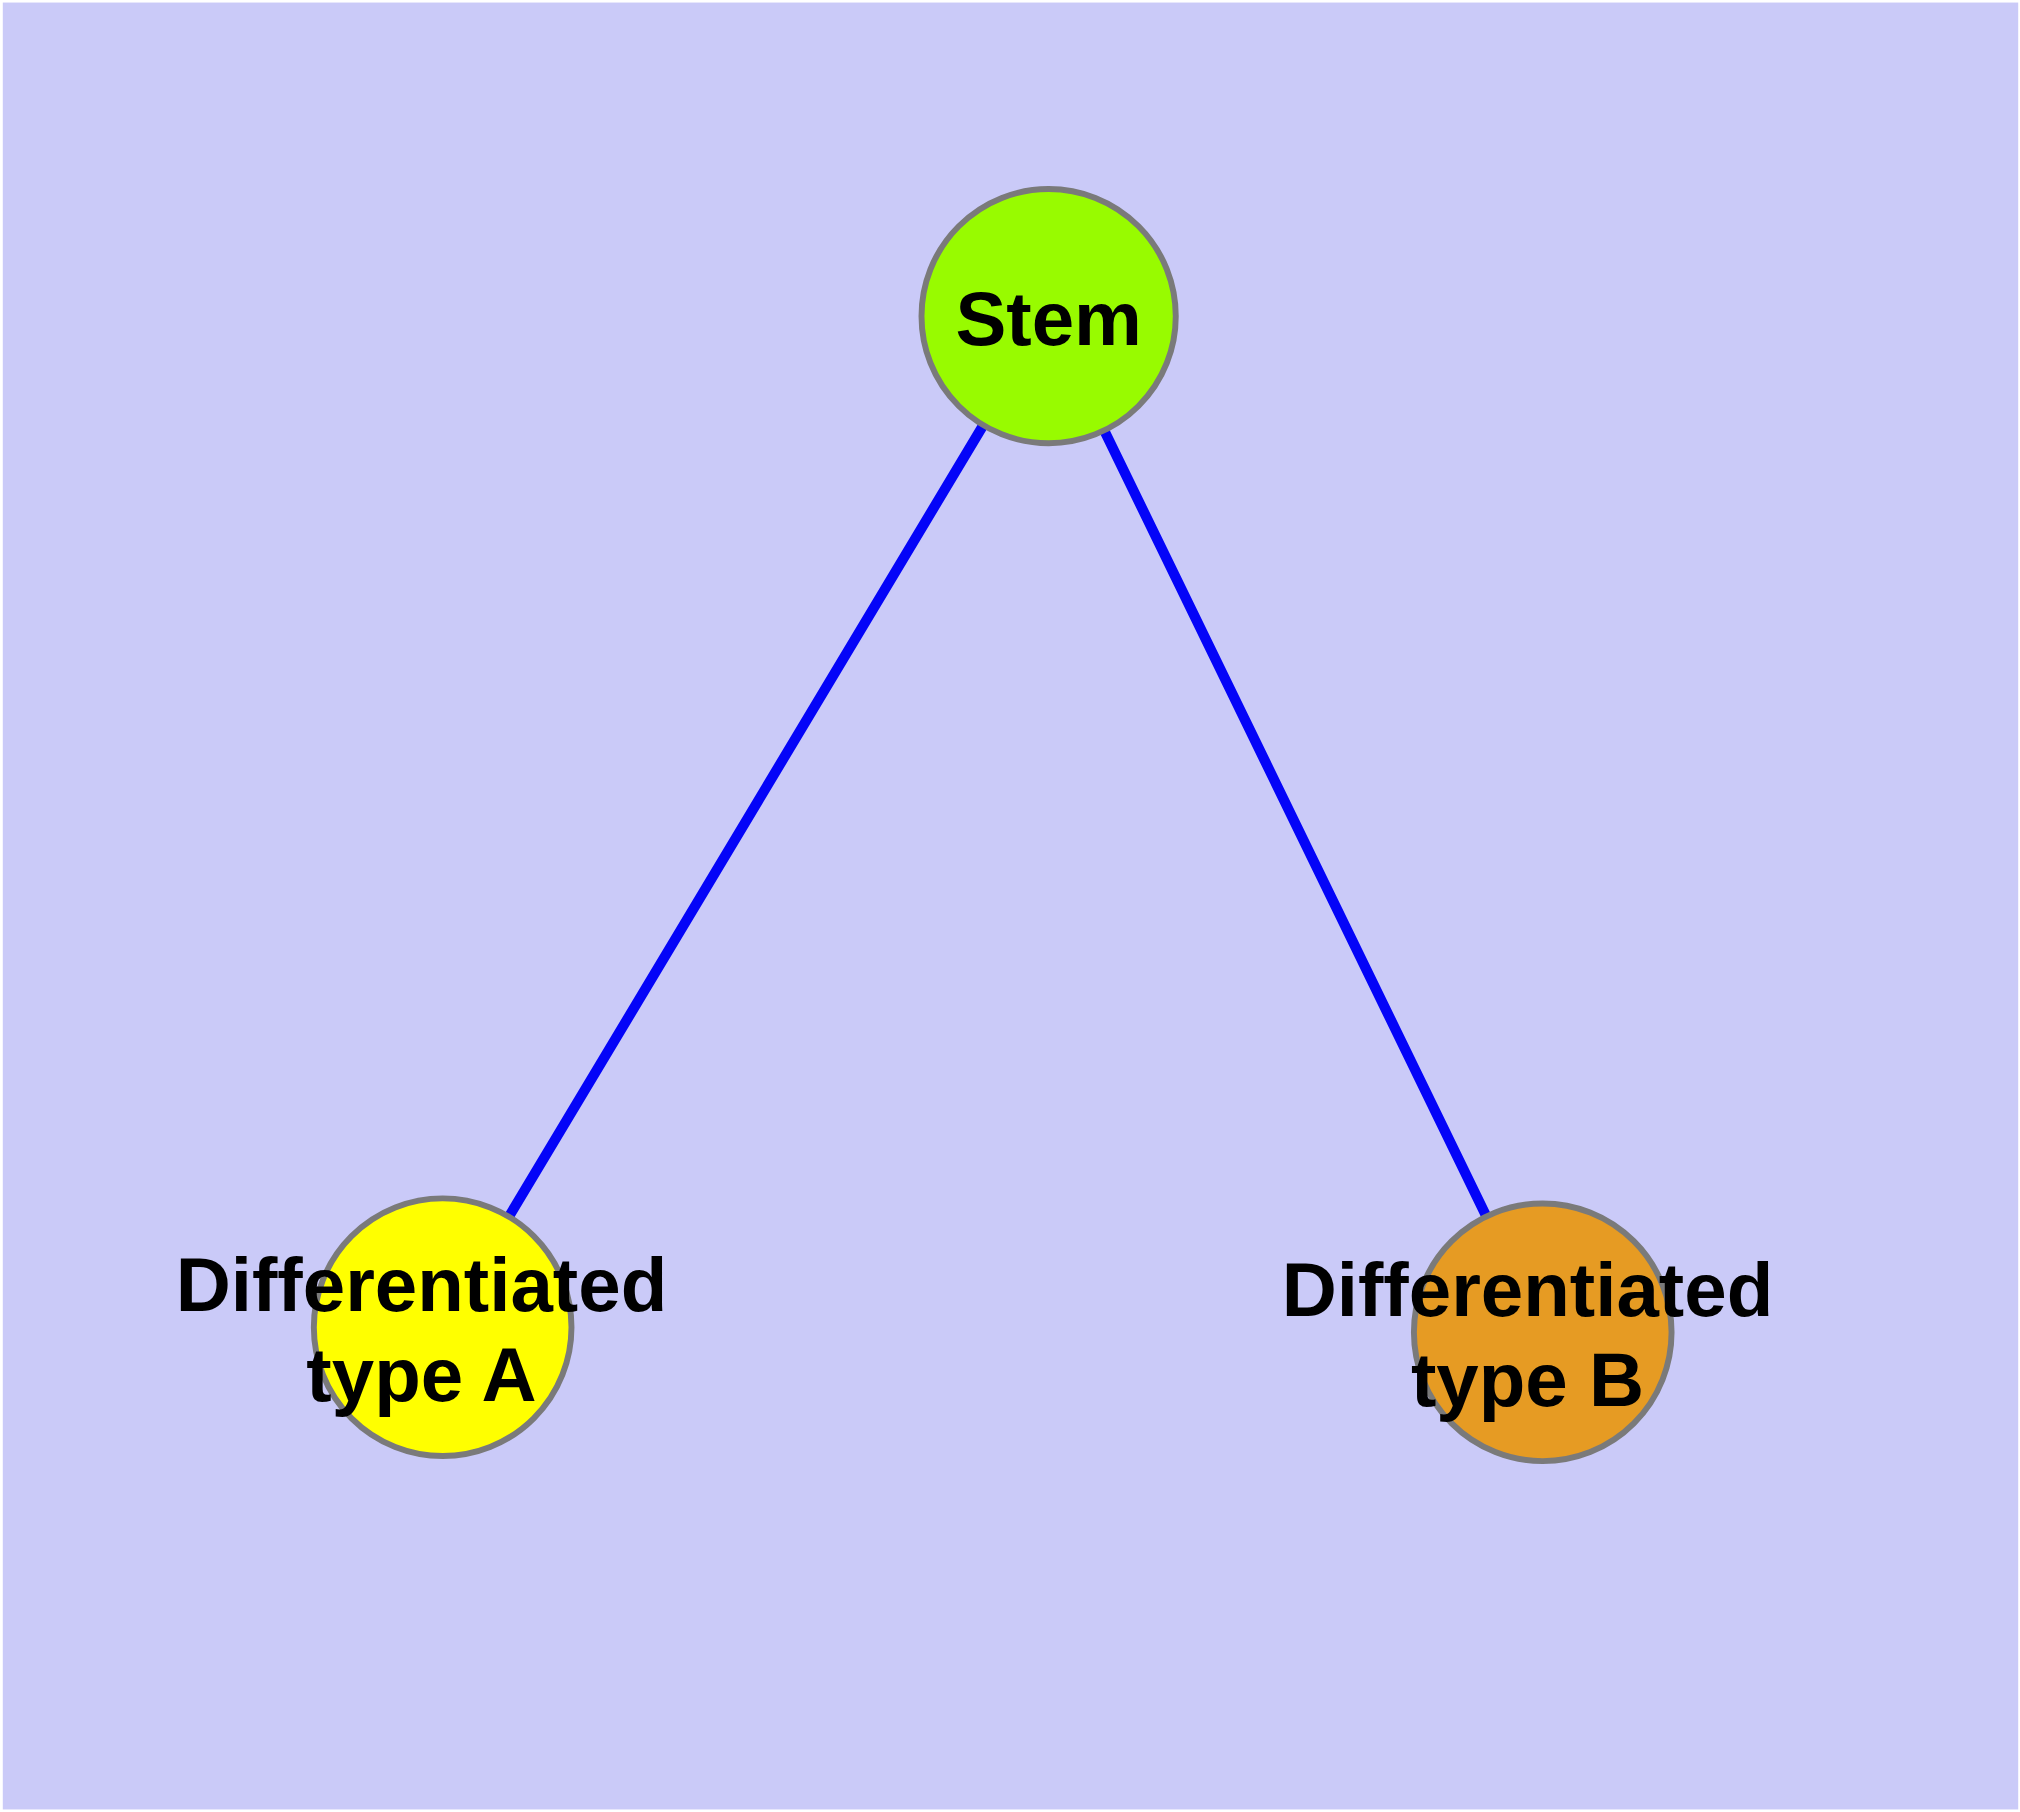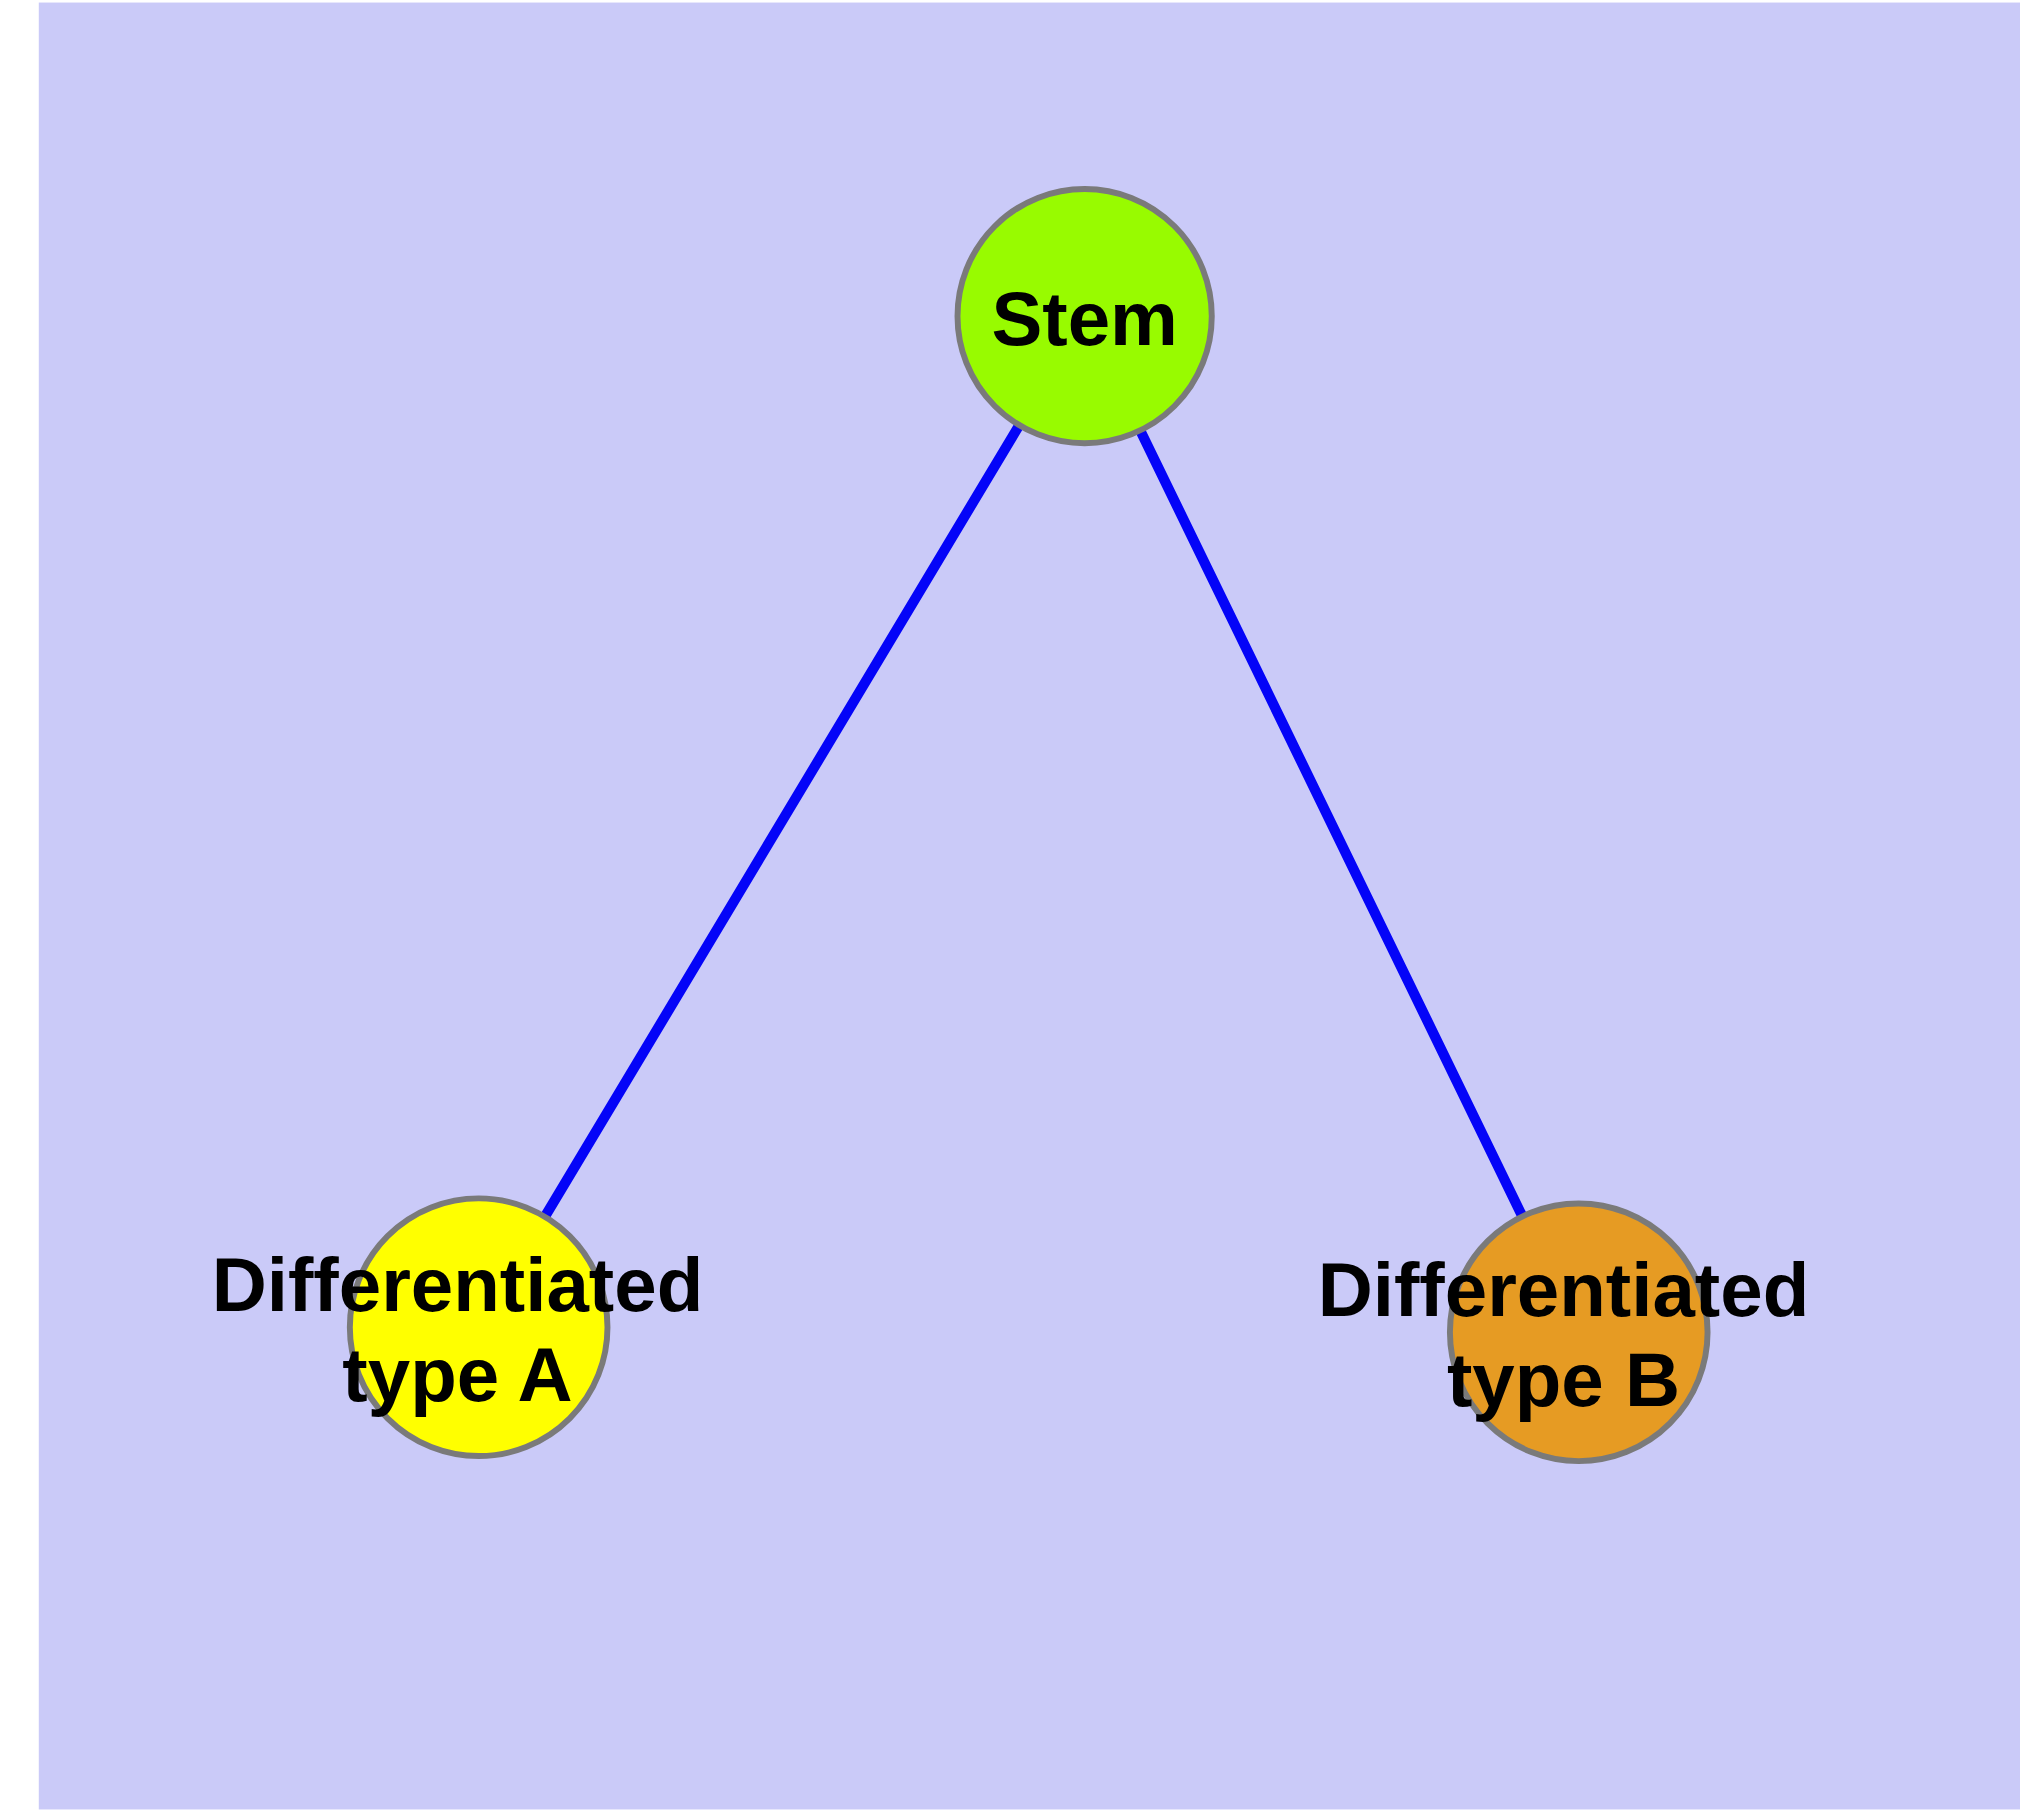--- a/index.html
+++ b/index.html
@@ -7,21 +7,20 @@
     padding: 0;
     background: #ffffff;
     width: 2021px;
     height: 1812px;
     overflow: hidden;
   }
   .stage {
     position: relative;
     width: 1971px;
     height: 1812px;
-    padding-left: 36px;
   }
   svg {
     display: block;
   }
   .edge {
     stroke-width: 12px;
     stroke-linecap: round;
   }
   .node-circle {
     stroke: #7a7a7a;

